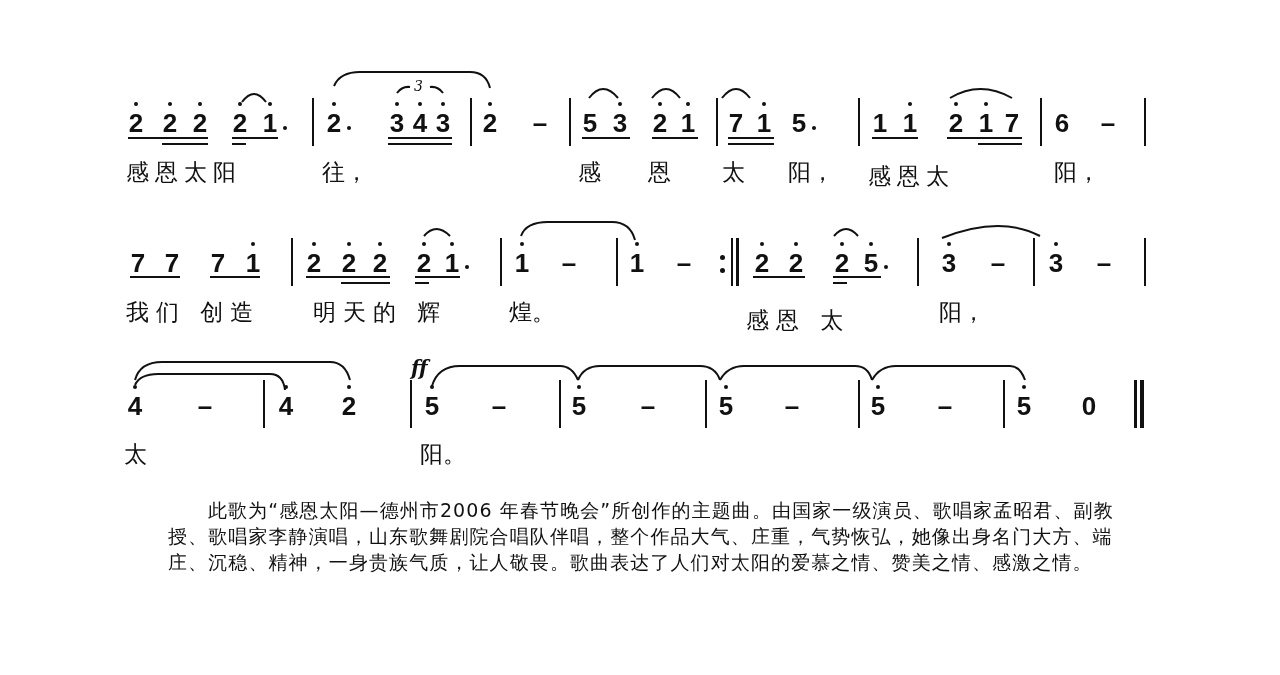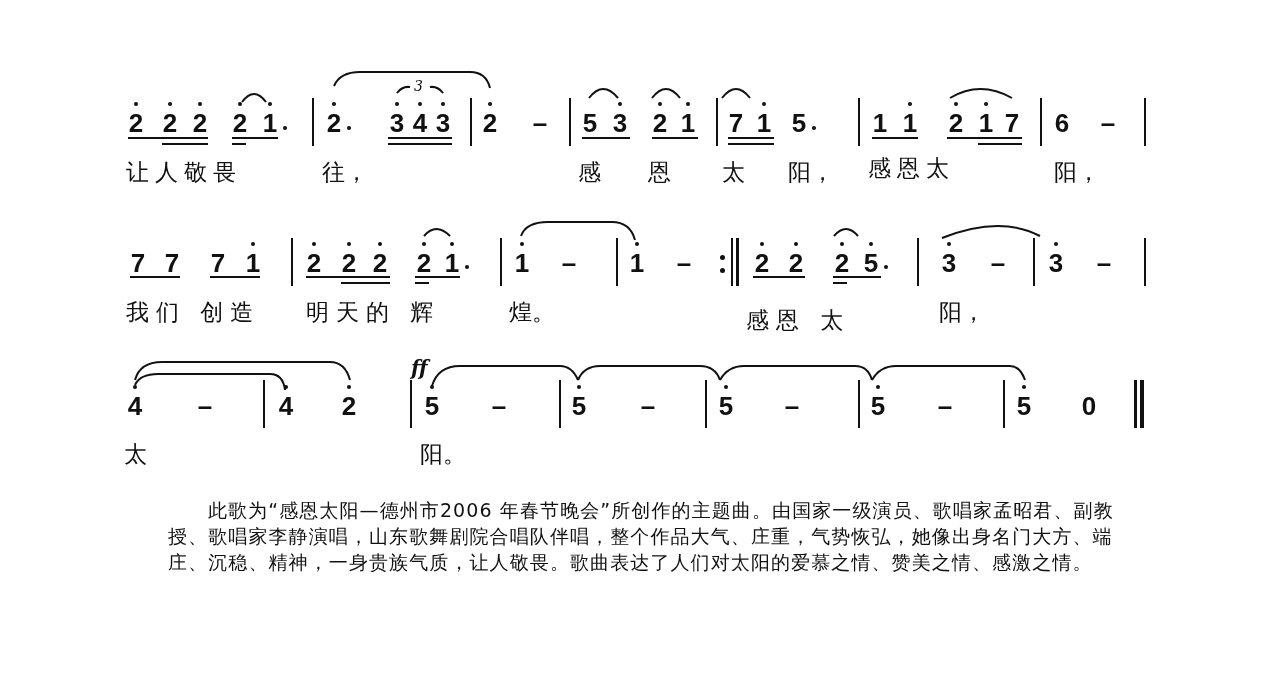--- a/index.html
+++ b/index.html
@@ -115,27 +115,27 @@
   <span class="note" style="left:1012px;top:110px">7</span>
   <div class="ul" style="left:872px;top:137px;width:46px"></div>
   <div class="ul" style="left:947px;top:137px;width:75px"></div>
   <div class="ul" style="left:978px;top:143px;width:44px"></div>
 
   <div class="bar" style="left:1040px;top:98px;height:48px"></div>
   <span class="note" style="left:1062px;top:110px">6</span>
   <span class="note" style="left:1108px;top:110px">–</span>
   <div class="bar" style="left:1144px;top:98px;height:48px"></div>
 
-  <span class="lyric" style="left:126px;top:160px;letter-spacing:6px">让人敬畏</span>
+  <span class="lyric" style="left:126px;top:160px;letter-spacing:6px">感恩太阳</span>
   <span class="lyric" style="left:322px;top:160px">往，</span>
   <span class="lyric" style="left:578px;top:160px">感</span>
   <span class="lyric" style="left:648px;top:160px">恩</span>
   <span class="lyric" style="left:722px;top:160px">太</span>
   <span class="lyric" style="left:788px;top:160px">阳，</span>
-  <span class="lyric" style="left:868px;top:156px;letter-spacing:6px">感恩太</span>
+  <span class="lyric" style="left:868px;top:164px;letter-spacing:6px">感恩太</span>
   <span class="lyric" style="left:1054px;top:160px">阳，</span>
 
   <span class="note" style="left:138px;top:250px">7</span>
   <span class="note" style="left:172px;top:250px">7</span>
   <span class="note" style="left:218px;top:250px">7</span>
   <span class="note" style="left:253px;top:250px">1</span>
   <span class="dot-above" style="left:253px;top:242px"></span>
   <div class="ul" style="left:130px;top:276px;width:50px"></div>
   <div class="ul" style="left:210px;top:276px;width:50px"></div>
 
@@ -187,21 +187,21 @@
   <span class="note" style="left:949px;top:250px">3</span>
   <span class="dot-above" style="left:949px;top:242px"></span>
   <span class="note" style="left:998px;top:250px">–</span>
   <div class="bar" style="left:1033px;top:238px;height:48px"></div>
   <span class="note" style="left:1056px;top:250px">3</span>
   <span class="dot-above" style="left:1056px;top:242px"></span>
   <span class="note" style="left:1104px;top:250px">–</span>
   <div class="bar" style="left:1144px;top:238px;height:48px"></div>
 
   <span class="lyric" style="left:126px;top:300px;letter-spacing:7px">我们 创造</span>
-  <span class="lyric" style="left:306px;top:300px;letter-spacing:7px">明天的 辉</span>
+  <span class="lyric" style="left:313px;top:300px;letter-spacing:7px">明天的 辉</span>
   <span class="lyric" style="left:509px;top:300px">煌。</span>
   <span class="lyric" style="left:746px;top:308px;letter-spacing:7px">感恩 太</span>
   <span class="lyric" style="left:939px;top:300px">阳，</span>
 
   <span class="note" style="left:135px;top:393px">4</span>
   <span class="dot-above" style="left:135px;top:385px"></span>
   <span class="note" style="left:205px;top:393px">–</span>
   <div class="bar" style="left:263px;top:380px;height:48px"></div>
   <span class="note" style="left:286px;top:393px">4</span>
   <span class="dot-above" style="left:286px;top:385px"></span>

